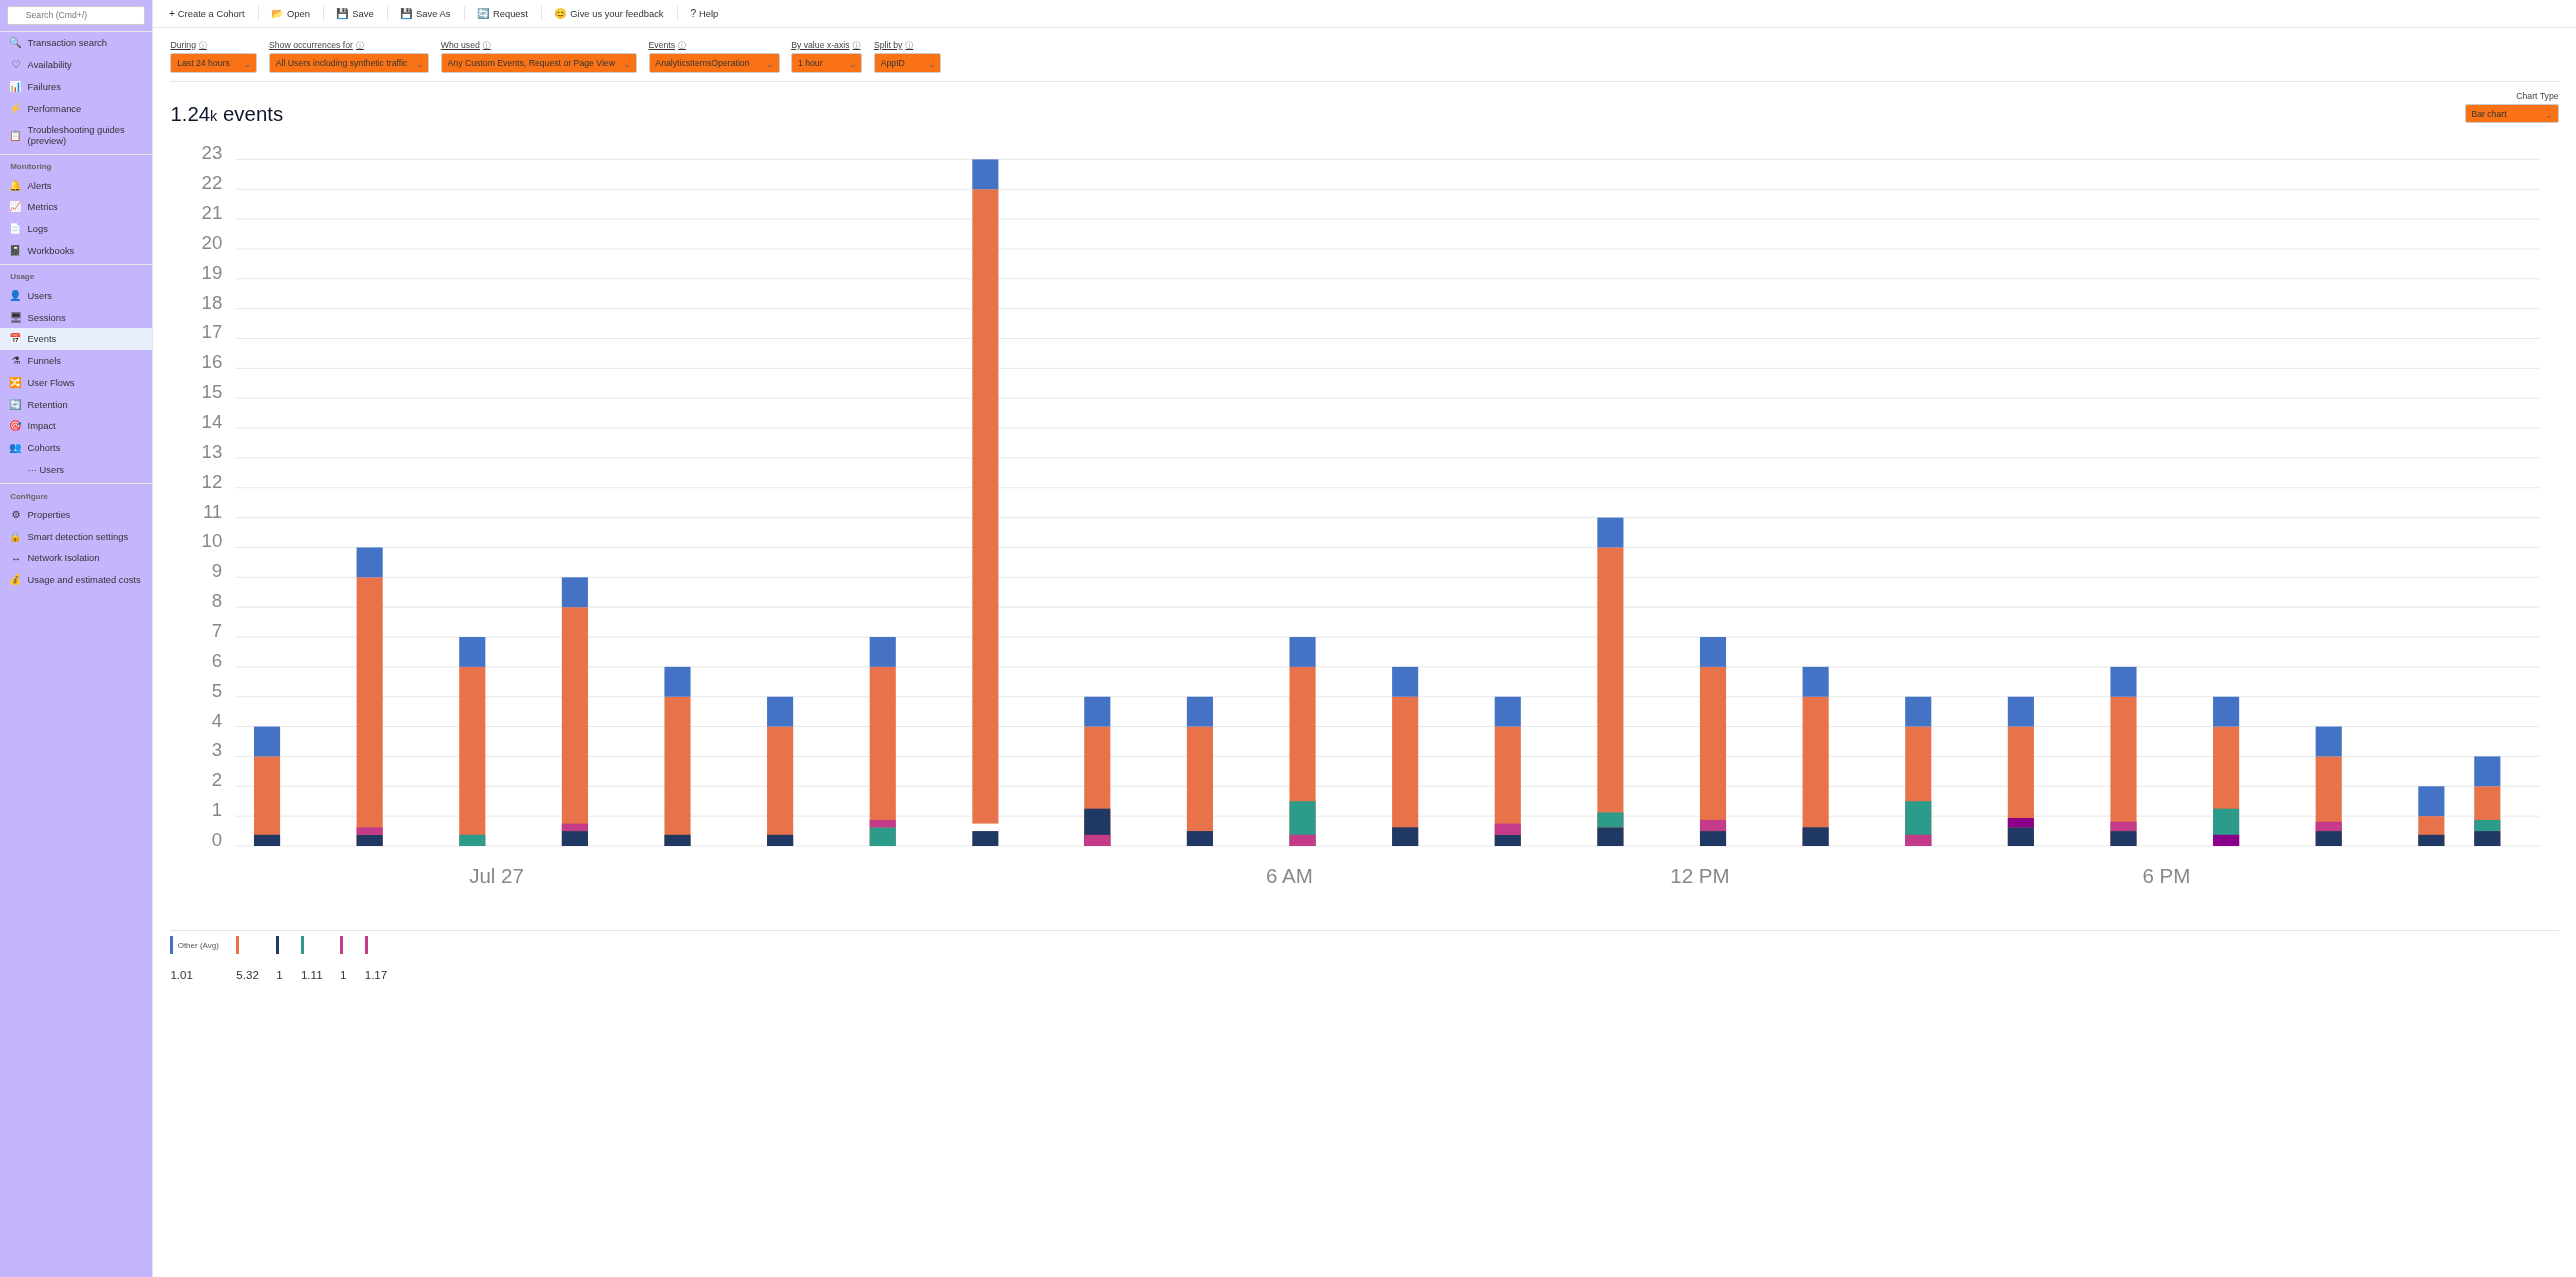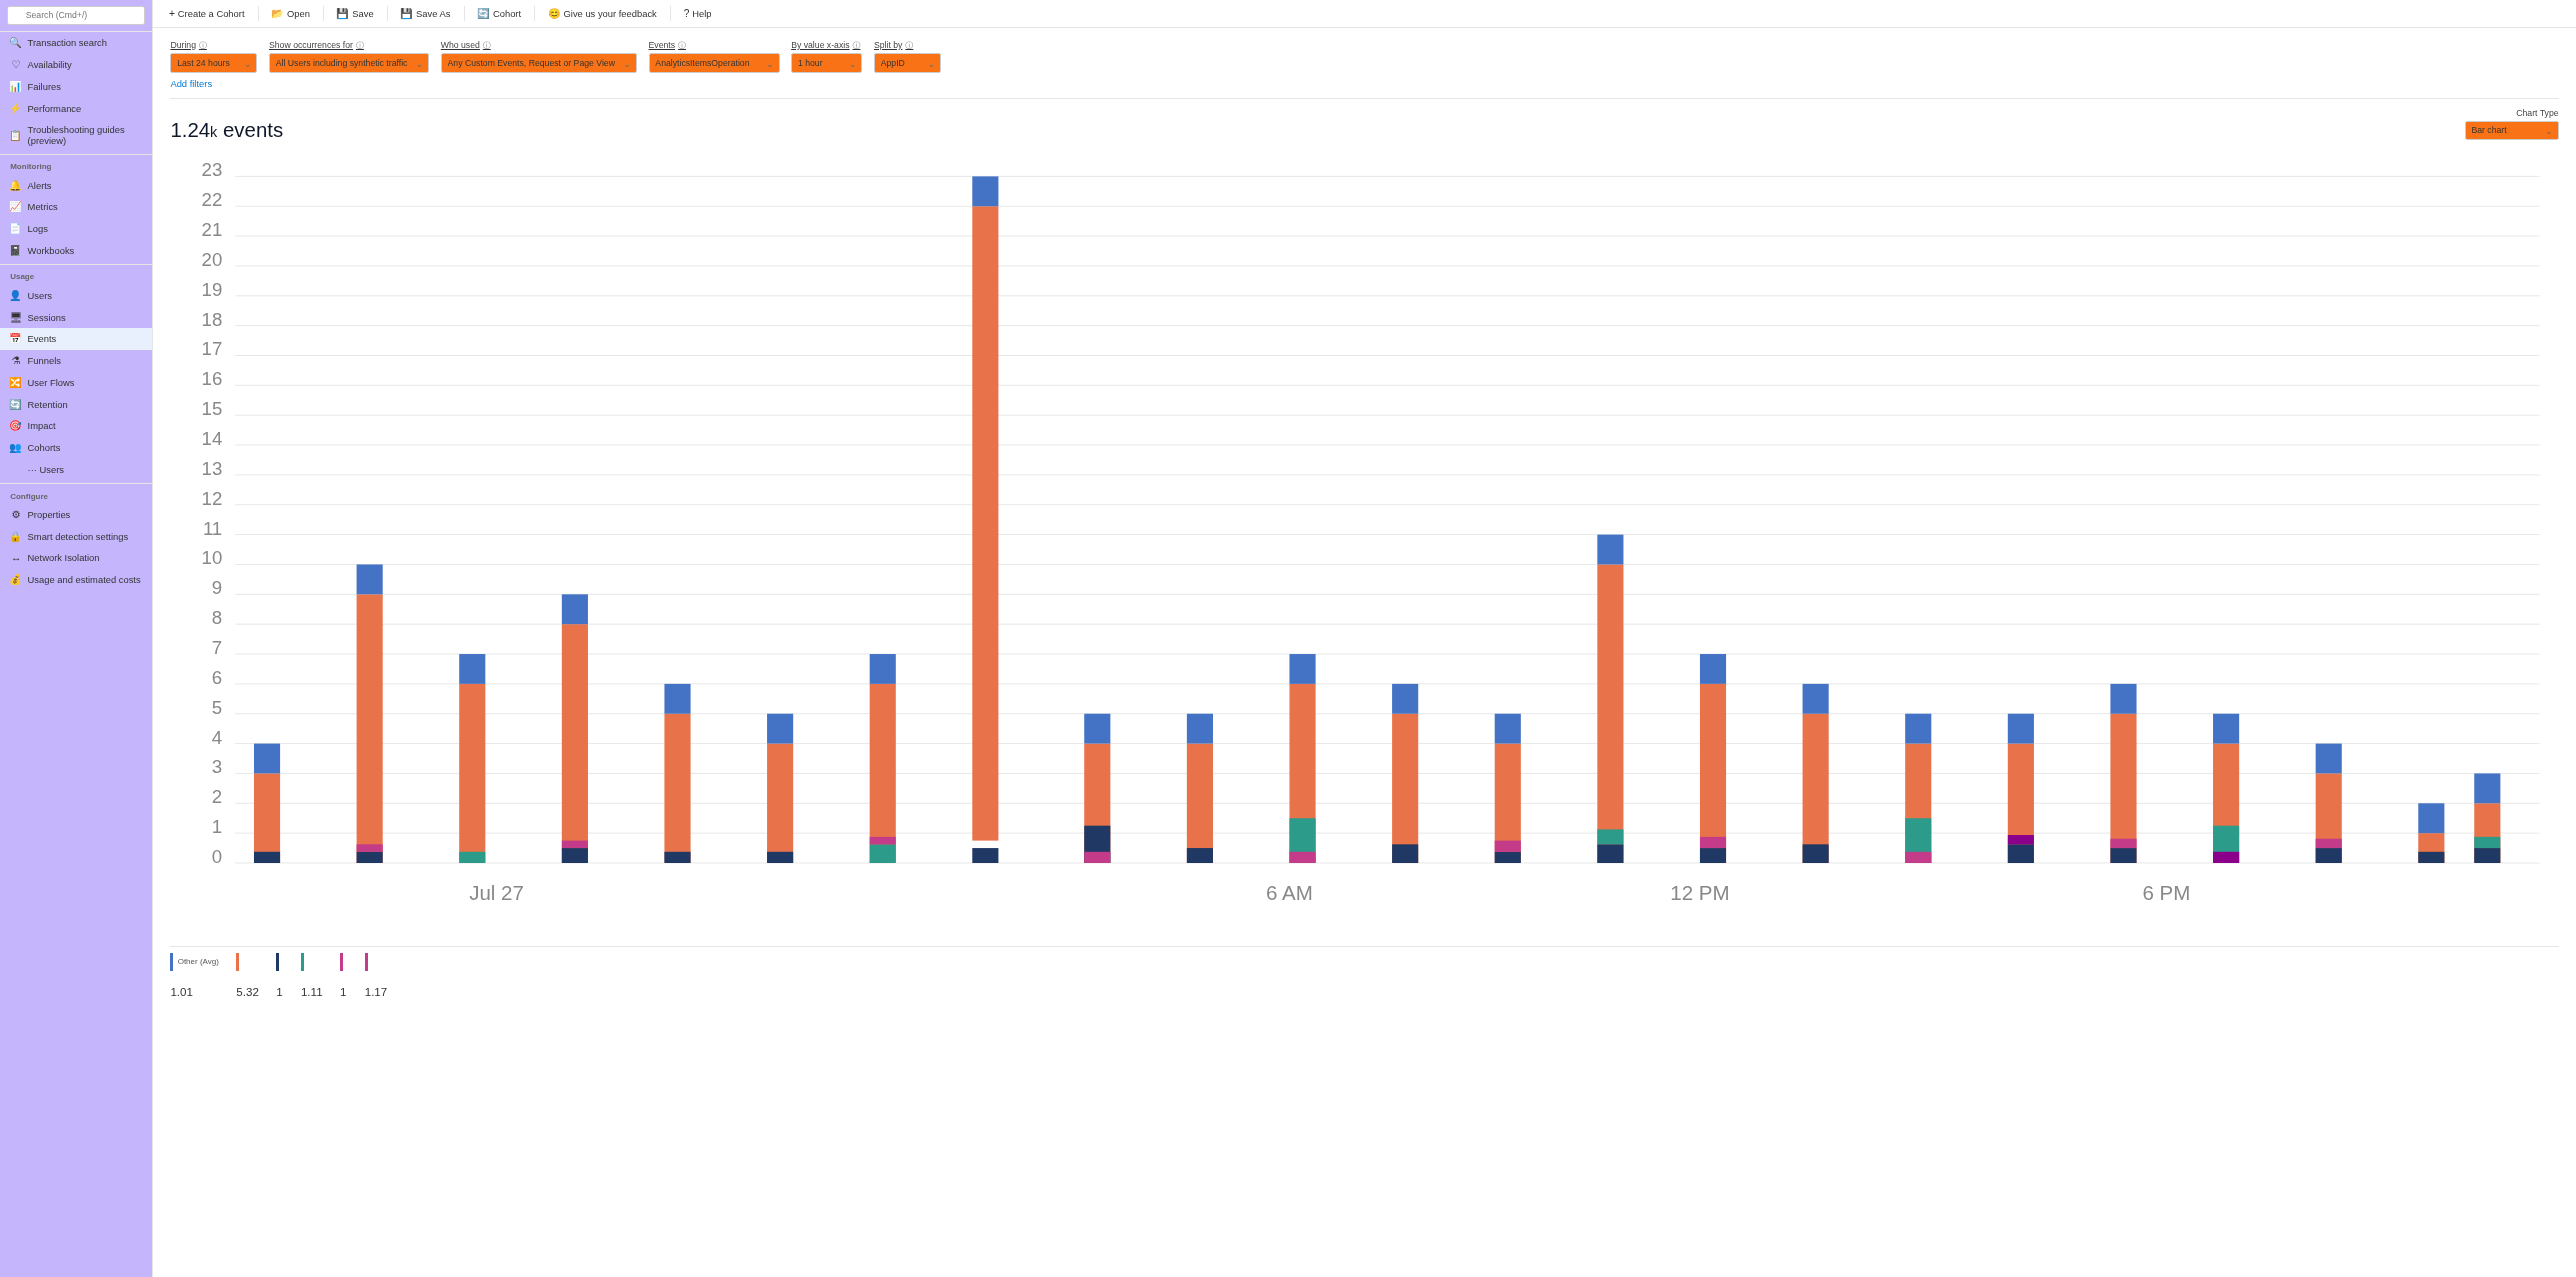--- a/index.html
+++ b/index.html
@@ -175,21 +175,21 @@
         <span>Save</span>
       </button>
       <div class="toolbar-divider"></div>
       <button class="toolbar-btn" disabled="">
         <span class="icon">💾</span>
         <span>Save As</span>
       </button>
       <div class="toolbar-divider"></div>
       <button class="toolbar-btn">
         <span class="icon">🔄</span>
-        <span>Cohort</span>
+        <span>Request</span>
       </button>
       <div class="toolbar-divider"></div>
       <button class="toolbar-btn">
         <span class="icon">😊</span>
         <span>Give us your feedback</span>
       </button>
       <div class="toolbar-divider"></div>
       <button class="toolbar-btn">
         <span class="icon">?</span>
         <span>Help</span>
@@ -270,21 +270,20 @@
         <div class="select-wrapper">
           <select class="filter-select" style="min-width:65px;">
             <option>AppID</option>
             <option>None</option>
             <option>Operation</option>
           </select>
         </div>
       </div>
     </div>
 
-    <div class="add-filters">Add filters</div>
 
     <hr style="border:none; border-top:0.7px solid #e5e5e5; margin: 8.7px 0;">
 
     <div class="chart-header">
       <div>
         <div class="events-count">
           <span>1.24</span><span class="k">k</span> <span>events</span>
         </div>
       </div>
       <div class="chart-type-selector">

